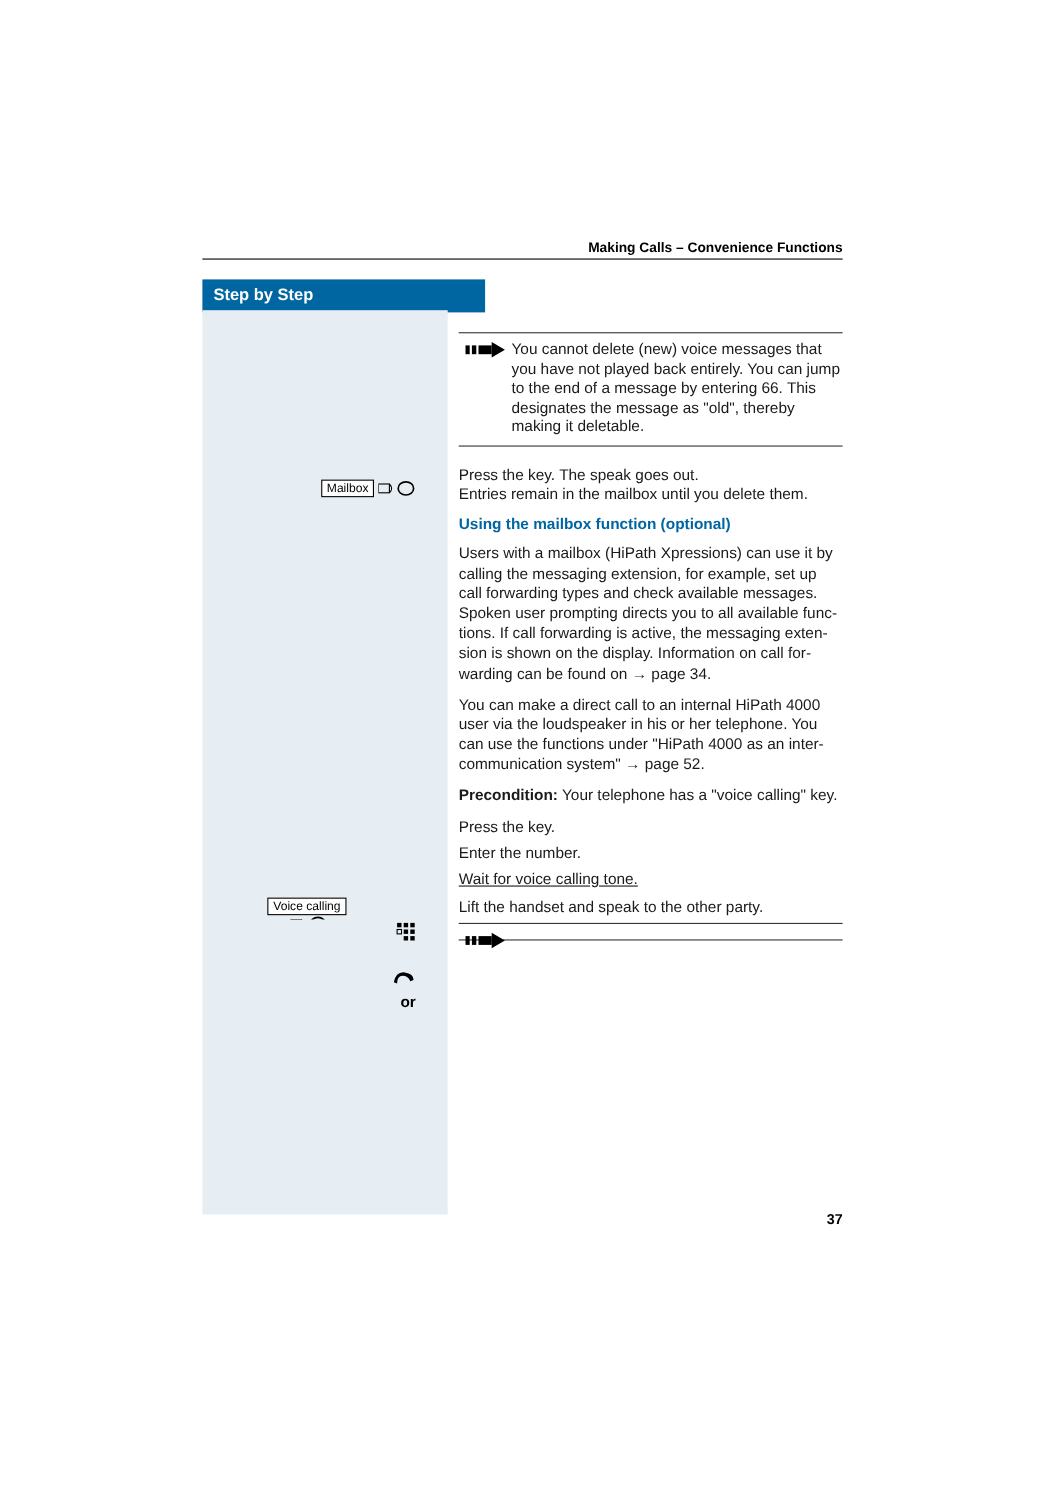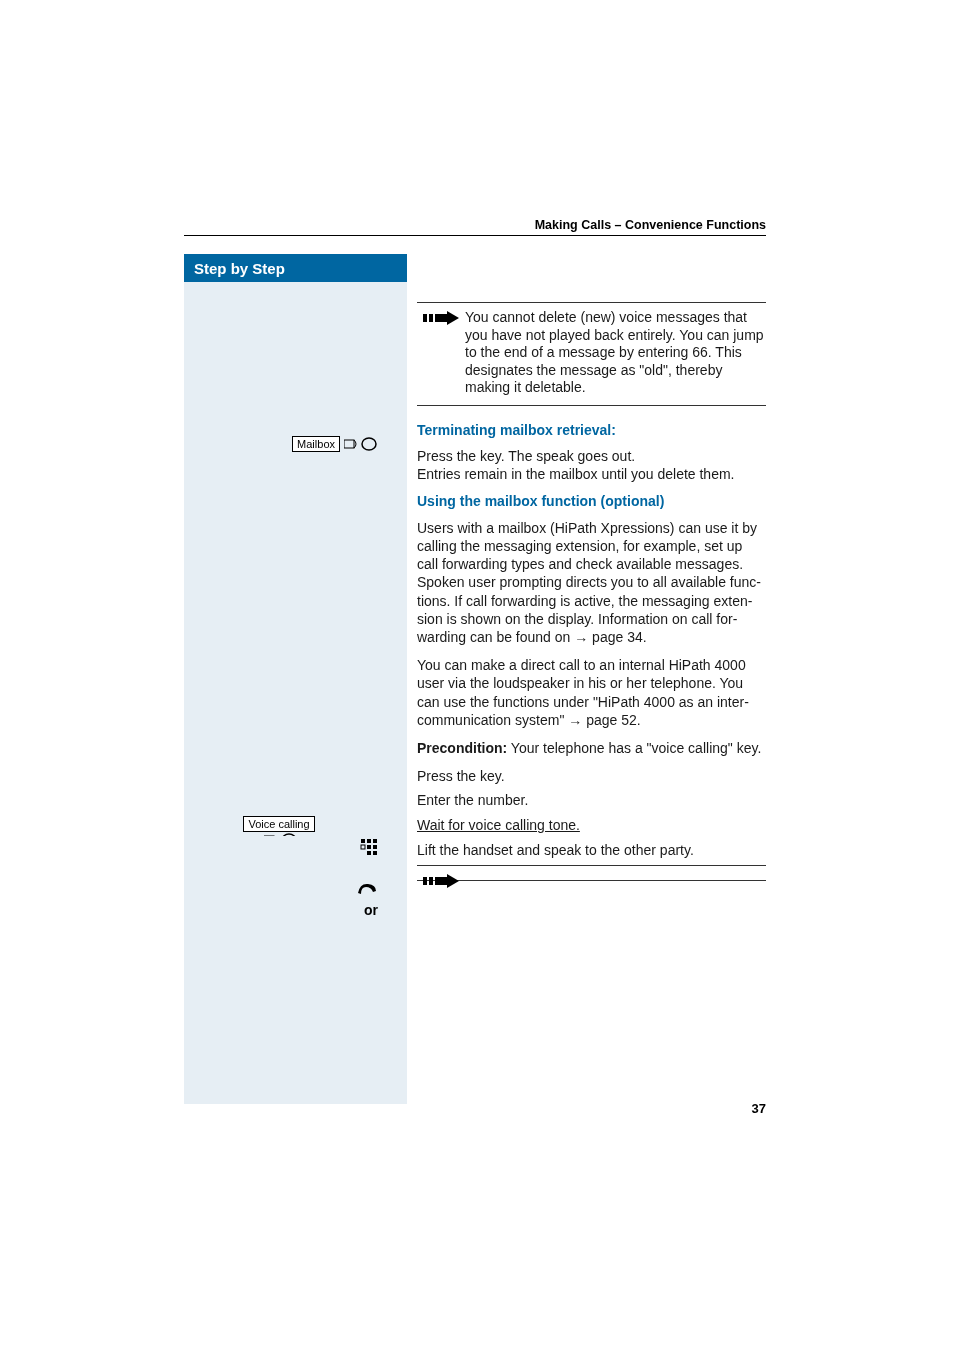--- a/index.html
+++ b/index.html
@@ -24,21 +24,21 @@
     position: absolute;
     top: 235px;
     left: 184px;
     right: 188px;
     border-top: 1px solid #000;
   }
   .sidebar-header {
     position: absolute;
     left: 184px;
     top: 254px;
-    width: 223px;
+    width: 257px;
     height: 30px;
     background: #0066a1;
     color: #fff;
     font-weight: bold;
     font-size: 15px;
     padding: 6px 10px;
   }
   .sidebar-fill {
     position: absolute;
     left: 184px;
@@ -172,21 +172,20 @@
   <div class="note-box">
     <svg class="note-arrow" width="38" height="18">
       <rect x="0" y="5" width="4" height="8" fill="#000"></rect>
       <rect x="6" y="5" width="4" height="8" fill="#000"></rect>
       <rect x="12" y="5" width="12" height="8" fill="#000"></rect>
       <polygon points="24,2 36,9 24,16" fill="#000"></polygon>
     </svg>
     <div class="note-text">You cannot delete (new) voice messages that you have not played back entirely. You can jump to the end of a message by entering 66. This designa­tes the message as "old", thereby making it dele­table.</div>
   </div>
 
-  <div class="sub-h">Terminating mailbox retrieval:</div>
   <div class="para">
     <span>Press the key. The speak goes out.</span><br>
     <span>Entries remain in the mailbox until you delete them.</span>
   </div>
 
   <div class="sub-h" style="">Using the mailbox function (optional)</div>
   <div class="para">
     <span>Users with a mailbox (HiPath Xpressions) can use it by calling the messaging extension, for example, set up call forwarding types and check available messages. Spoken user prompting directs you to all available func­tions. If call forwarding is active, the messaging exten­sion is shown on the display. Information on call for­warding can be found on </span><span class="arrow">→ page 34.</span>
   </div>
 

